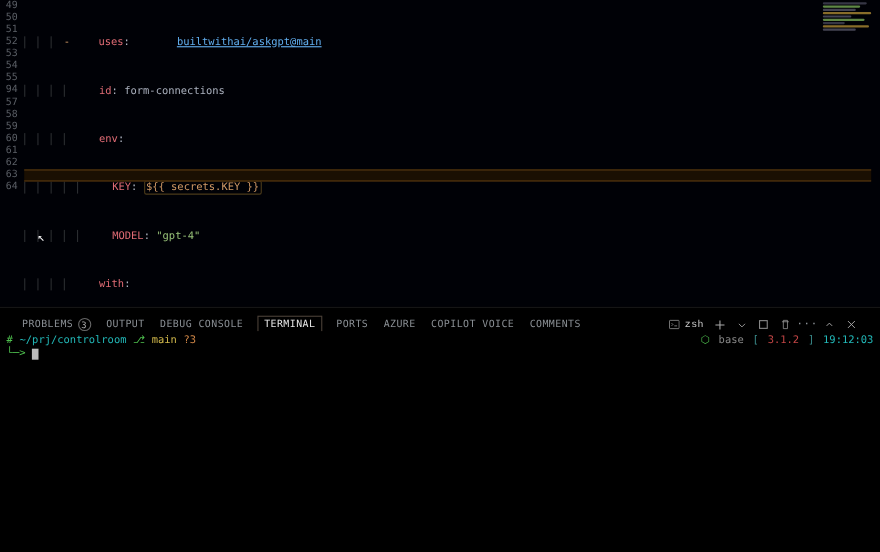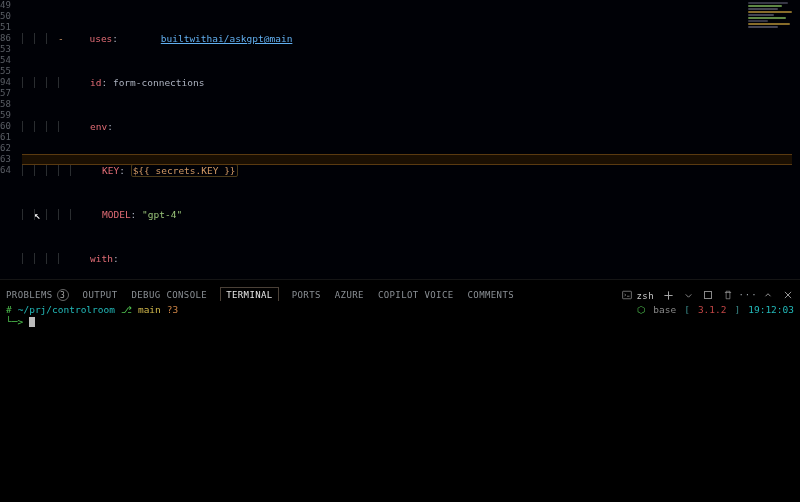--- a/index.html
+++ b/index.html
@@ -18,20 +18,21 @@
     top: 0; left: 0; right: 0;
     height: 290px;
     background: #000106;
   }
   .gutter {
     position: absolute;
     top: 0; left: 0;
     width: 18px;
     color: #5a5f66;
     font-size: 9px;
+    text-align: right;
     padding-top: 0;
   }
   .gutter div { height: 11px; line-height: 11px; padding-right: 2px; }
   .code {
     position: absolute;
     top: 0; left: 22px; right: 0;
     white-space: pre;
     font-size: 9.5px;
     line-height: 11px;
   }
@@ -84,21 +85,21 @@
   
   .panel-bar {
     position: absolute;
     top: 279px; left: 0; right: 0;
     height: 32px;
     background: #000;
     border-top: 1px solid #151515;
     border-bottom: 1px solid #151515;
     display: flex;
     align-items: center;
-    padding: 0 6px;
+    padding: 0 20px;
     font-size: 9px;
     letter-spacing: 0.4px;
     color: #8a8f94;
   }
   .tabs { display: flex; gap: 14px; align-items: center; flex: 1; }
   .tab { cursor: pointer; display: flex; align-items: center; gap: 4px; }
   .tab.active {
     color: #e6e6e6;
     outline: 1px solid #4a4037;
     padding: 2px 5px;
@@ -106,21 +107,21 @@
   .badge {
     display: inline-flex; align-items: center; justify-content: center;
     min-width: 12px; height: 12px;
     border: 1px solid #666;
     border-radius: 50%;
     font-size: 8px;
     color: #aaa;
   }
   .panel-actions { display: flex; gap: 8px; align-items: center; color: #9aa0a6; }
   .panel-actions .ico { width: 12px; height: 12px; display: flex; align-items: center; justify-content: center; }
-  .shell-label { display: flex; align-items: flex-end; gap: 4px; font-size: 9px; color: #c9c9c9; }
+  .shell-label { display: flex; align-items: center; gap: 4px; font-size: 9px; color: #c9c9c9; font-family: Liberation Mono, monospace; }
   .sq { display:inline-block; width:8px; height:8px; border:1px solid #888; }
   
   .terminal {
     position: absolute;
     top: 301px; left: 0; right: 0; bottom: 0;
     background: #000;
     padding: 3px 6px;
     font-size: 9.5px;
     line-height: 12px;
     color: #ccc;
@@ -145,21 +146,21 @@
 </style>
 </head>
 <body>
 
 <div class="editor">
 
   <div class="gutter">
     <div>49</div>
     <div>50</div>
     <div>51</div>
-    <div>86</div>
+    <div>52</div>
     <div>53</div>
     <div>54</div>
     <div>55</div>
     <div>94</div>
     <div>57</div>
     <div>58</div>
     <div>59</div>
     <div>60</div>
     <div>61</div>
     <div>62</div>

